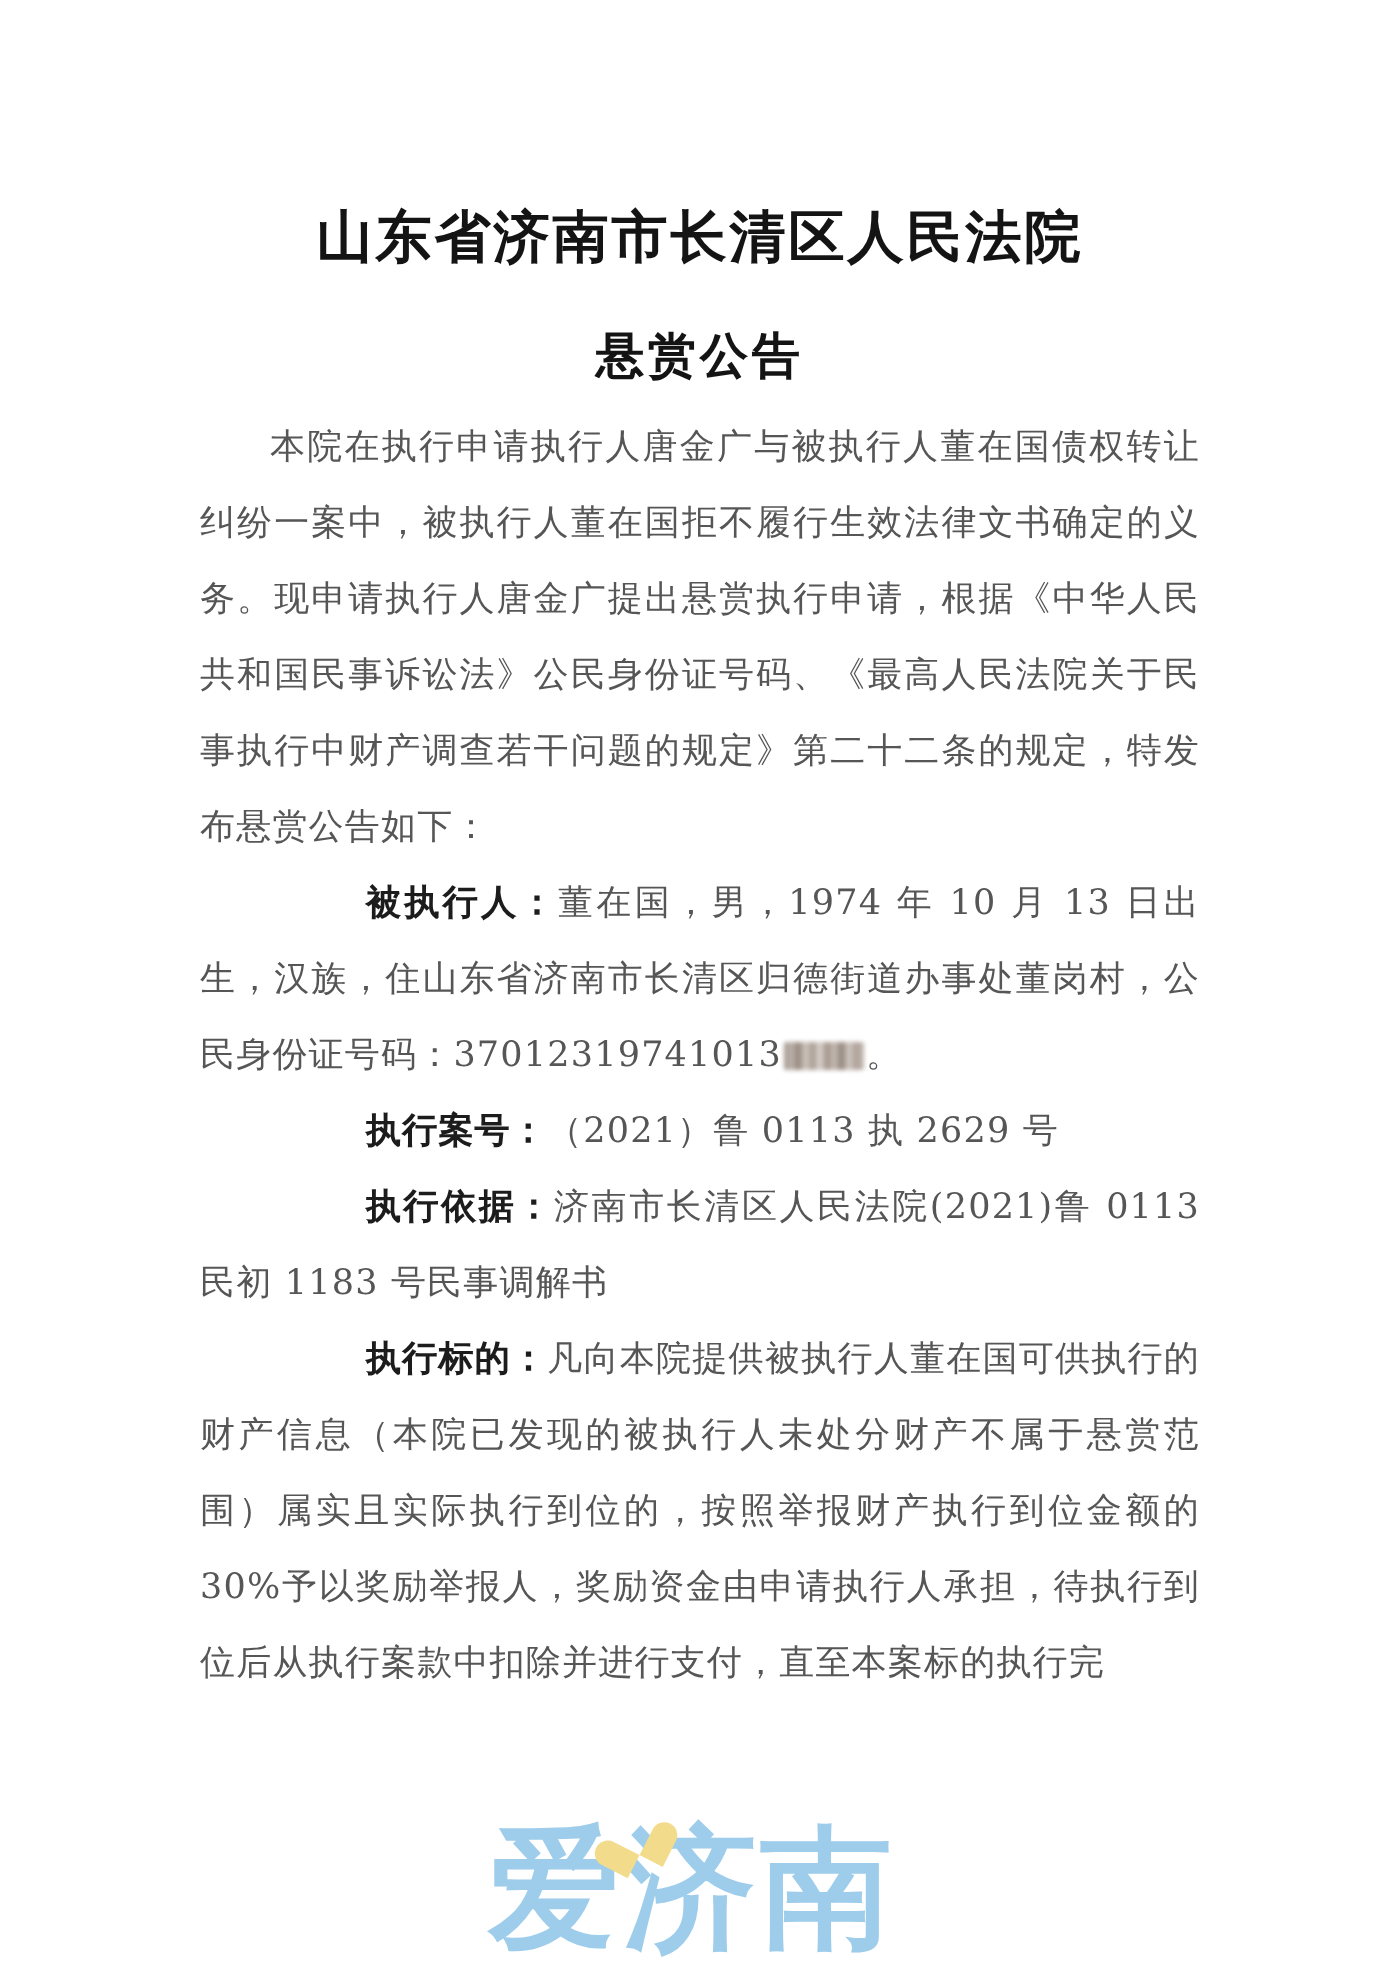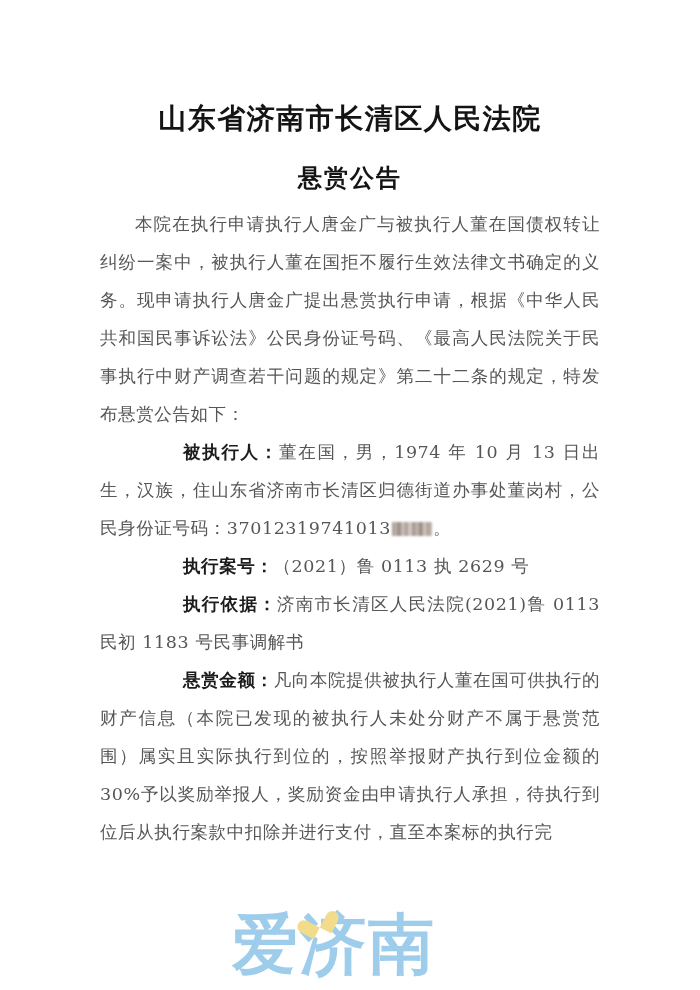--- a/index.html
+++ b/index.html
@@ -95,21 +95,21 @@
   
   .watermark {
     position: absolute;
     left: 228px;
     top: 905px;
     width: 250px;
     height: 80px;
   }
   .wm-text {
     position: absolute;
-    left: 4px;
+    left: 16px;
     top: 0;
     width: 250px;
     height: 80px;
     font-size: 66px;
     font-weight: bold;
     color: #9ecdec;
     letter-spacing: 2px;
     line-height: 80px;
     font-family: "DejaVu Sans", "Liberation Sans", sans-serif;
     white-space: nowrap;
@@ -156,21 +156,21 @@
 
     <p class="para">本院在执行申请执行人唐金广与被执行人董在国债权转让纠纷一案中，被执行人董在国拒不履行生效法律文书确定的义务。现申请执行人唐金广提出悬赏执行申请，根据《中华人民共和国民事诉讼法》公民身份证号码、《最高人民法院关于民事执行中财产调查若干问题的规定》第二十二条的规定，特发布悬赏公告如下：</p>
 
     <p class="para"><span class="label">被执行人：</span><span>董在国，男，1974 年 10 月 13 日出生，汉族，住山东省济南市长清区归德街道办事处董岗村，公民身份证号码：37012319741013</span><span class="redaction"></span><span>。</span></p>
 
     <p class="para"><span class="label">执行案号：</span><span>（2021）鲁 0113 执 2629 号</span></p>
 
     <p class="para"><span class="label">执行依据：</span><span>济南市长清区人民法院(2021)鲁 0113 民初 1183 号民事调解书</span></p>
 
 
-    <p class="para"><span class="label">悬赏金额：</span><span>凡向本院提供被执行人董在国可供执行的财产信息（本院已发现的被执行人未处分财产不属于悬赏范围）属实且实际执行到位的，按照举报财产执行到位金额的30%予以奖励举报人，奖励资金由申请执行人承担，待执行到位后从执行案款中扣除并进行支付，直至本案标的执行完</span></p>
+    <p class="para"><span class="label">执行标的：</span><span>凡向本院提供被执行人董在国可供执行的财产信息（本院已发现的被执行人未处分财产不属于悬赏范围）属实且实际执行到位的，按照举报财产执行到位金额的30%予以奖励举报人，奖励资金由申请执行人承担，待执行到位后从执行案款中扣除并进行支付，直至本案标的执行完</span></p>
 
   </div>
 
   <div class="watermark">
     <div class="wm-text">爱济南</div>
     <div class="wm-heart"></div>
   </div>
 
 </div>
 

